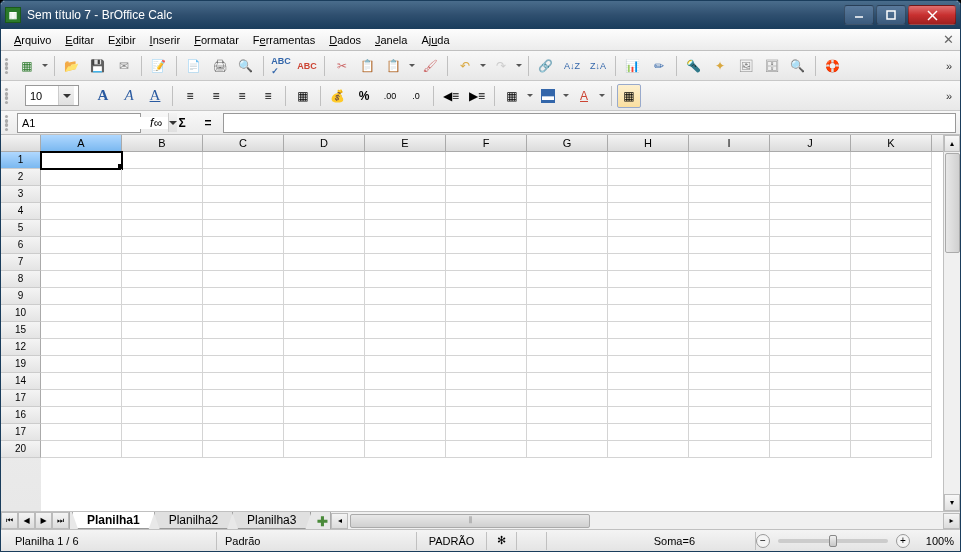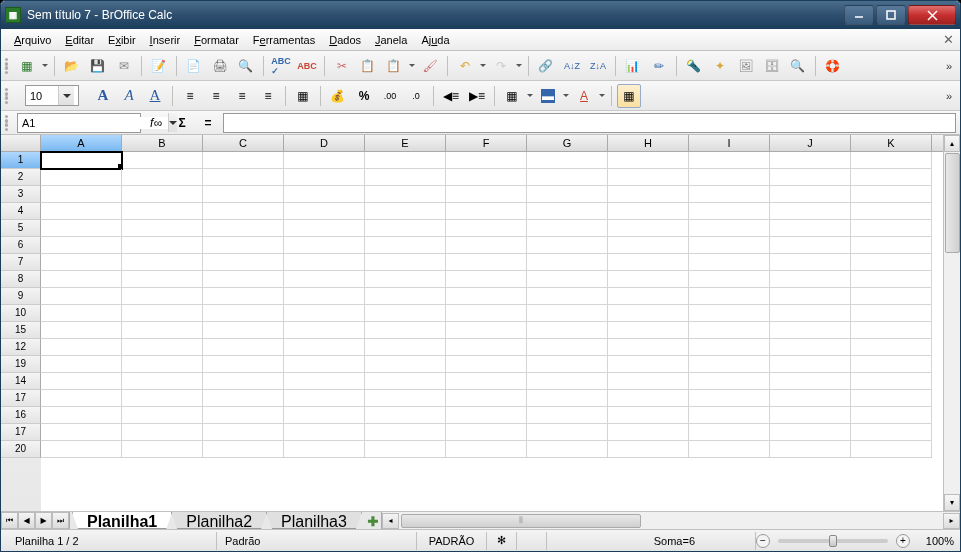--- a/index.html
+++ b/index.html
@@ -61,21 +61,21 @@
 .cell.selected::after { content:""; position:absolute; width:5px; height:5px; background:#000; margin-left:77px; margin-top:12px; }
 .vscroll { position:absolute; top:0; right:0; width:17px; bottom:0; background:#f0f0f0; border-left:1px solid #c0c0c0; }
 .vscroll-btn { height:17px; background:linear-gradient(to bottom,#f8f8f8,#e0e0e0); border:1px solid #bbb; display:flex; align-items:center; justify-content:center; font-size:8px; }
 .vscroll-thumb { position:absolute; top:18px; width:15px; left:1px; height:100px; background:linear-gradient(to right,#e8e8e8,#d0d0d0); border:1px solid #aaa; border-radius:2px; }
 
 
 .tabs-row { height:18px; background:#e8e8e8; border-top:1px solid #c0c0c0; display:flex; align-items:stretch; }
 .tab-nav { display:flex; border-right:1px solid #aaa; }
 .tab-nav-btn { width:17px; background:linear-gradient(to bottom,#f4f4f4,#dcdcdc); border:1px solid #bbb; display:flex; align-items:center; justify-content:center; font-size:8px; cursor:pointer; }
 .sheet-tabs { display:flex; align-items:flex-end; padding-left:2px; }
-.sheet-tab { height:17px; padding:1px 10px; background:#e0e0e0; border:1px solid #999; border-top:none; border-radius:0 0 4px 4px; margin-right:-1px; font-size:16px; cursor:pointer; position:relative; clip-path:polygon(0 0,100% 0,calc(100% - 6px) 100%,6px 100%); padding:1px 14px;text-align:center; }
+.sheet-tab { height:17px; padding:1px 10px; background:#e0e0e0; border:1px solid #999; border-top:none; border-radius:0 0 4px 4px; margin-right:-1px; font-size:12px; cursor:pointer; position:relative; clip-path:polygon(0 0,100% 0,calc(100% - 6px) 100%,6px 100%); padding:1px 14px;text-align:center; }
 .sheet-tab.active { background:#fff; font-weight:bold; z-index:1; }
 .add-tab { width:16px; height:16px; display:flex; align-items:center; justify-content:center; color:#4a8a3a; font-weight:bold; font-size:13px; cursor:pointer; margin-left:4px; }
 .hscroll { flex:1; display:flex; align-items:center; background:#f0f0f0; border-left:1px solid #aaa; position:relative; }
 .hscroll-btn { width:17px; height:16px; background:linear-gradient(to bottom,#f4f4f4,#dcdcdc); border:1px solid #bbb; display:flex; align-items:center; justify-content:center; font-size:8px; cursor:pointer; }
 .hscroll-track { flex:1; height:16px; position:relative; }
 .hscroll-thumb { position:absolute; left:2px; width:240px; height:14px; top:1px; background:linear-gradient(to bottom,#e8e8e8,#d0d0d0); border:1px solid #aaa; border-radius:2px; display:flex; align-items:center; justify-content:center; font-size:9px; color:#999; }
 
 
 .statusbar { height:22px; background:linear-gradient(to bottom,#f4f4f4,#e4e4e4); border-top:1px solid #c0c0c0; display:flex; align-items:center; padding:0 6px; font-size:11px; }
 .status-cell { padding:0 8px; border-right:1px solid #c0c0c0; height:18px; display:flex; align-items:center; }
@@ -608,21 +608,21 @@
     <div class="hscroll">
       <div class="hscroll-btn">◂</div>
       <div class="hscroll-track">
         <div class="hscroll-thumb">⦀</div>
       </div>
       <div class="hscroll-btn">▸</div>
     </div>
   </div>
 
   <div class="statusbar">
-    <div class="status-cell" style="width:210px">Planilha 1 / 2</div>
+    <div class="status-cell" style="width:210px">Planilha 1 / 6</div>
     <div class="status-cell" style="width:200px">Padrão</div>
     <div class="status-cell" style="width:70px;justify-content:center">PADRÃO</div>
     <div class="status-cell" style="width:30px;justify-content:center">✻</div>
     <div class="status-cell" style="width:30px"></div>
     <div class="status-cell wide" style="justify-content:flex-end;padding-right:60px">Soma=6</div>
     <div class="zoom-btn">−</div>
     <div class="zoom-slider">
         <div class="zoom-thumb"></div>
       </div>
     <div class="zoom-btn">+</div>

